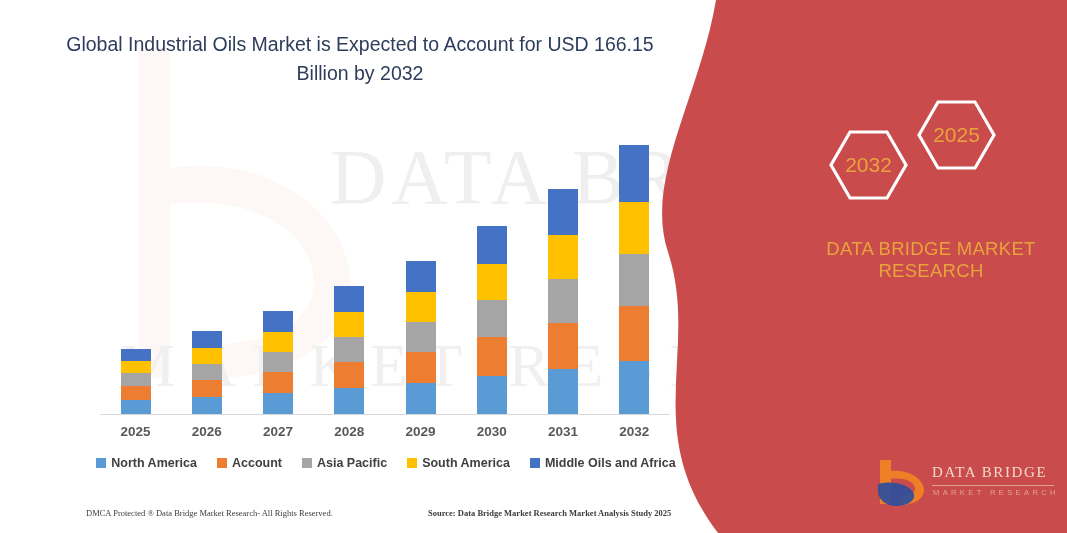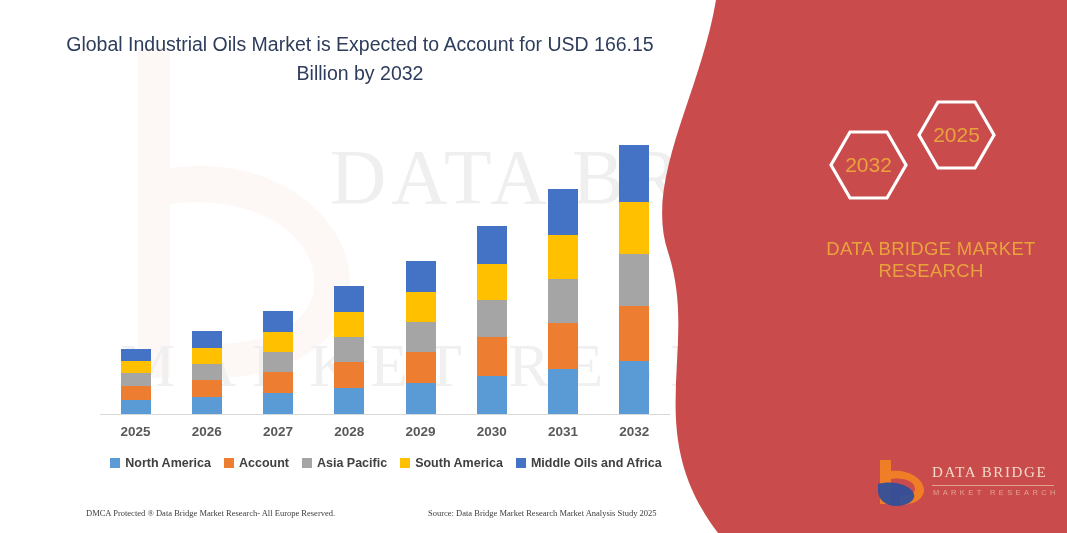--- a/index.html
+++ b/index.html
@@ -135,21 +135,21 @@
 
   
   .legend {
     position: absolute;
     left: 96px;
     top: 456px;
     width: 580px;
     display: flex;
     justify-content: center;
     align-items: center;
-    gap: 13px;
+    gap: 20px;
     flex-wrap: nowrap;
     text-align: right;
   }
   .legend-item {
     display: flex;
     align-items: center;
     gap: 5px;
     white-space: nowrap;
   }
   .legend-swatch {
@@ -175,20 +175,21 @@
     white-space: nowrap;
   }
   .footer-right {
     position: absolute;
     left: 428px;
     top: 508px;
     font-size: 8.5px;
     color: #3c3c3c;
     font-family: "Liberation Serif", serif;
     white-space: nowrap;
+    font-weight: bold;
   }
 
   
   .red-panel {
     position: absolute;
     left: 0; top: 0;
     width: 1067px;
     height: 533px;
     z-index: 2;
   }
@@ -401,21 +402,21 @@
       <div class="legend-item">
         <span class="legend-swatch" style="background:#FFC000"></span>
         <span class="legend-label">South America</span>
       </div>
       <div class="legend-item">
         <span class="legend-swatch" style="background:#4472C4"></span>
         <span class="legend-label">Middle Oils and Africa</span>
       </div>
     </div>
 
-    <div class="footer-left">DMCA Protected ® Data Bridge Market Research-  All Europe Reserved.</div>
+    <div class="footer-left">DMCA Protected ® Data Bridge Market Research-  All Rights Reserved.</div>
     <div class="footer-right">Source: Data Bridge Market Research  Market Analysis Study 2025</div>
   </div>
 
 
   <svg class="hexes" viewBox="0 0 200 115">
 
     <polygon points="118,10 155,10 174,43 155,76 118,76 99,43" fill="none" stroke="#ffffff" stroke-width="3.2"></polygon>
     <text x="136.5" y="50" text-anchor="middle" font-family="Liberation Sans, sans-serif" font-size="21" fill="#E8A33D">2025</text>
 
     <polygon points="30,40 67,40 86,73 67,106 30,106 11,73" fill="none" stroke="#ffffff" stroke-width="3.2"></polygon>

